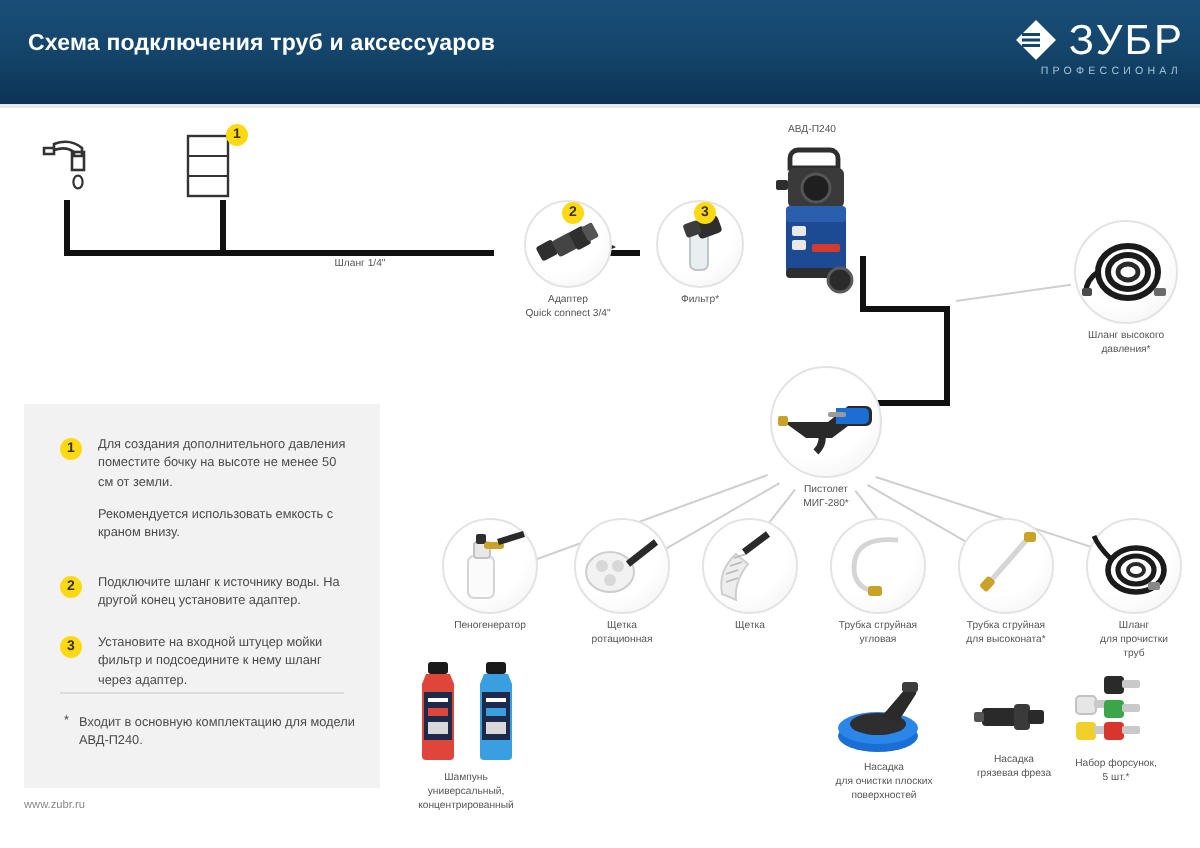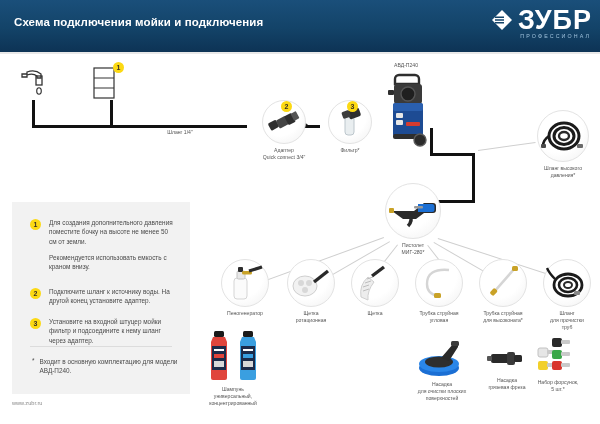--- a/index.html
+++ b/index.html
@@ -22,21 +22,21 @@
     color: #ffffff; font-size: 11.5px; font-weight: bold;
     letter-spacing: 0.1px;
   }
   .logo-wrap {
     position: absolute; right: 8px; top: 9px;
     display: flex; flex-direction: column; align-items: flex-end;
   }
   .logo-main { display: flex; align-items: center; }
   .logo-mark { width: 22px; height: 22px; margin-right: 5px; }
   .logo-text {
-    color: #ffffff; font-size: 27px; font-weight: bold;
+    color: #ffffff; font-size: 21px; font-weight: normal;
     letter-spacing: 1px; line-height: 21px;
   }
   .logo-sub {
     color: #9fc2dc; font-size: 5.3px; letter-spacing: 2.1px;
     margin-top: 2px; margin-right: 1px;
   }
   .header-rule {
     position: absolute; left: 0; top: 52px; width: 600px; height: 2px;
     background: #e8e8e8;
   }
@@ -111,21 +111,21 @@
   }
   .spoke {
     position: absolute; background: #cfcfcf;
     height: 1px; transform-origin: 0 0;
   }
 </style>
 </head>
 <body>
 
 <div class="header">
-  <div class="header-title">Схема подключения мойки и подключения</div>
+  <div class="header-title">Схема подключения труб и аксессуаров</div>
   <div class="logo-wrap">
     <div class="logo-main">
       <svg class="logo-mark" viewBox="0 0 44 44">
         <path d="M22 2 L42 22 L22 42 L2 22 Z" fill="#ffffff"></path>
         <rect x="8" y="15" width="18" height="3" fill="#134368"></rect>
         <rect x="8" y="20.5" width="18" height="3" fill="#134368"></rect>
         <rect x="8" y="26" width="18" height="3" fill="#134368"></rect>
       </svg>
       <div class="logo-text">ЗУБР</div>
     </div>

